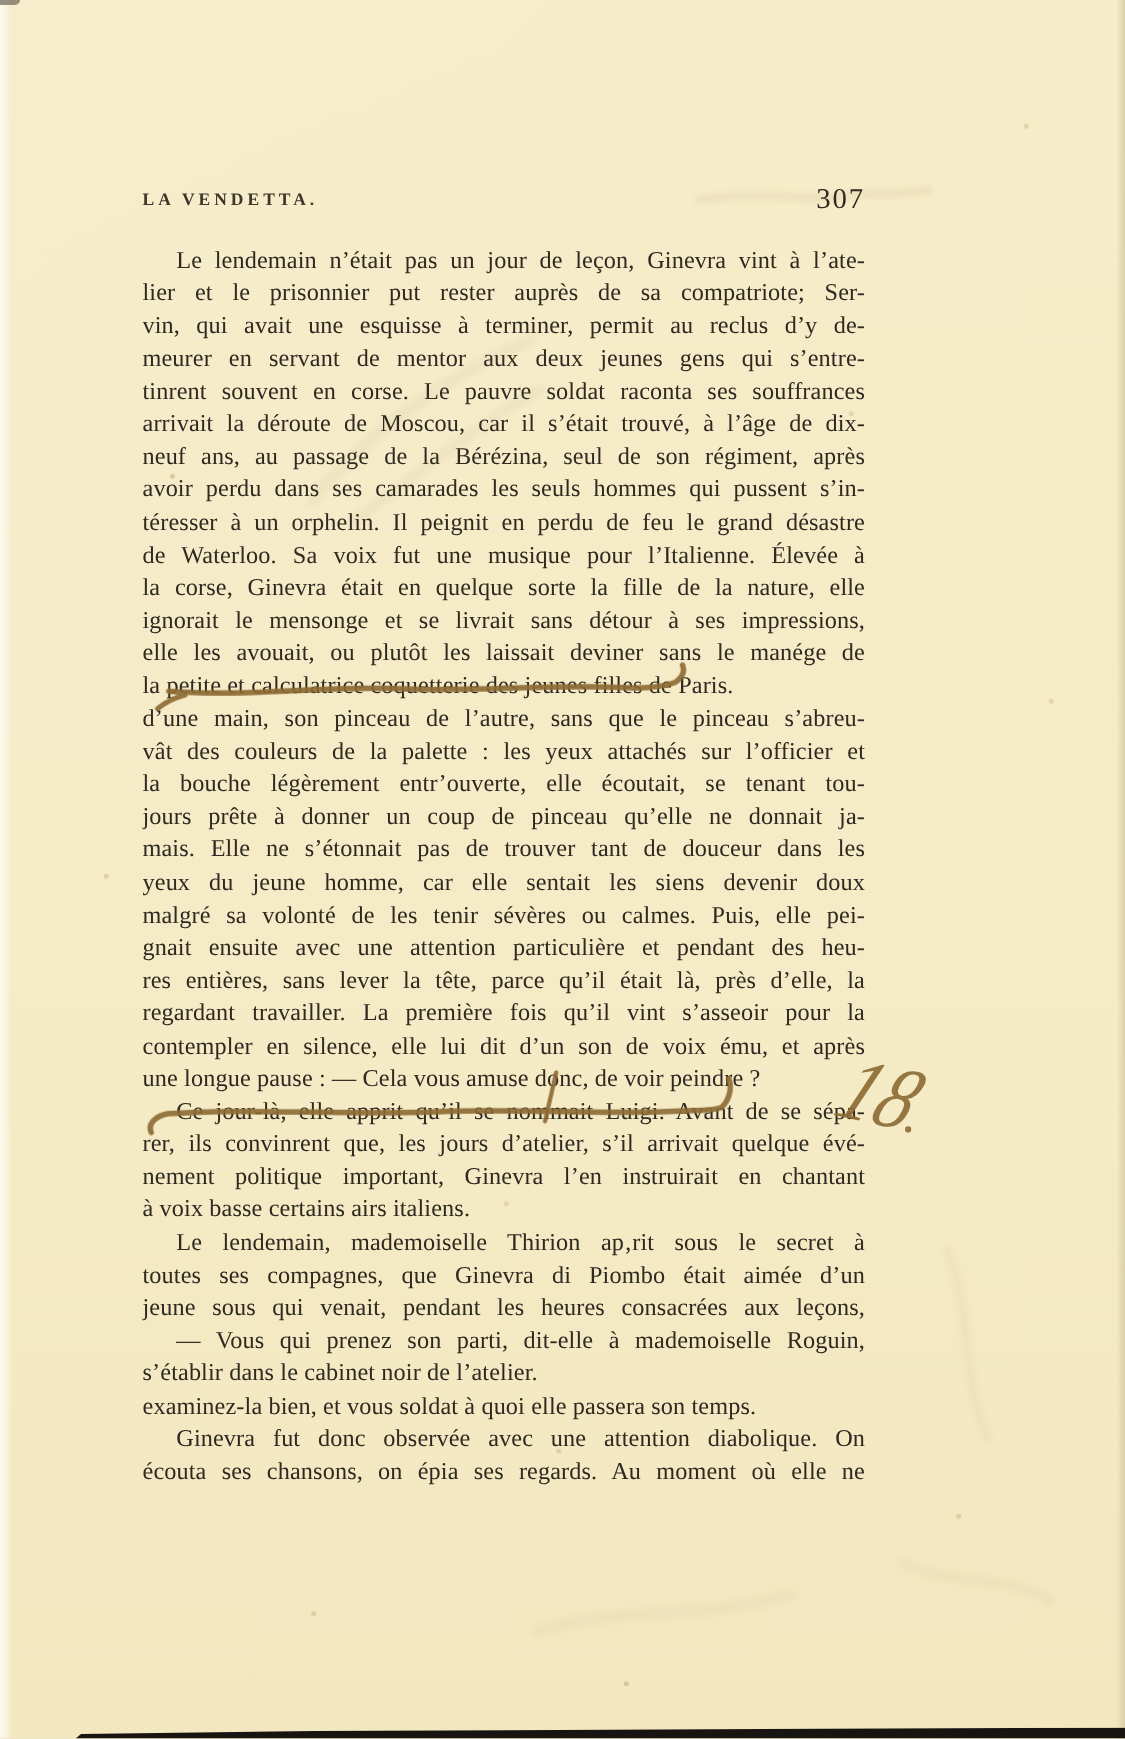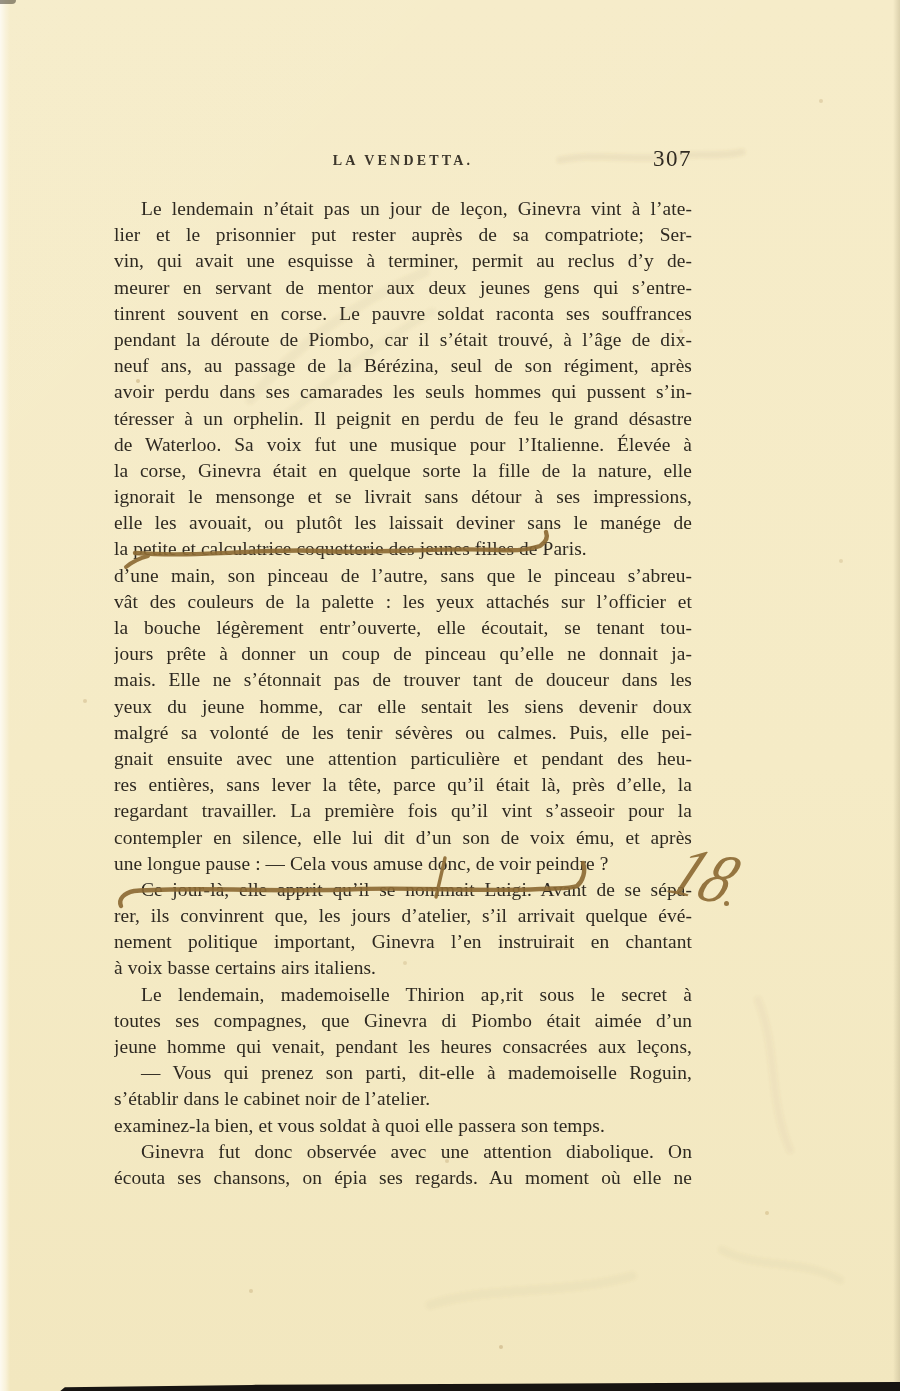--- a/index.html
+++ b/index.html
@@ -44,21 +44,21 @@
       250px 1290px 0 1px rgba(156,116,56,0.22),
       680px 330px 0 1px rgba(156,116,56,0.18),
       84px 700px 0 1px rgba(156,116,56,0.22),
       840px 560px 0 1px rgba(156,116,56,0.18),
       404px 962px 0 1px rgba(156,116,56,0.18);
   }
 
   
   .running-header { position:absolute; left:114px; top:146px; width:578px; height:30px; }
   .header-title {
-    position:absolute; left:0; right:0; top:7px; text-align:center;
+    position:absolute; left:0; right:0; top:7px; text-align:left;
     font-size:14px; font-weight:bold; letter-spacing:3.2px; color:#3c362b;
   }
   .page-number {
     position:absolute; right:0; top:0; font-size:23px; letter-spacing:1.5px; color:#2e2921;
   }
 
   
   .text-block {
     position:absolute; left:114px; top:180px; width:578px;
     color:#2e2921; font-size:19.4px; line-height:26.2px; letter-spacing:0.1px;margin-top:16px;
@@ -92,21 +92,21 @@
     <div class="header-title">LA VENDETTA.</div>
     <div class="page-number">307</div>
   </div>
 
   <div class="text-block">
     <div class="line indent">Le lendemain n’était pas un jour de leçon, Ginevra vint à l’ate-</div>
     <div class="line">lier et le prisonnier put rester auprès de sa compatriote; Ser-</div>
     <div class="line">vin, qui avait une esquisse à terminer, permit au reclus d’y de-</div>
     <div class="line">meurer en servant de mentor aux deux jeunes gens qui s’entre-</div>
     <div class="line">tinrent souvent en corse. Le pauvre soldat raconta ses souffrances</div>
-    <div class="line">pendant la déroute de Piombo, car il s’était trouvé, à l’âge de dix-</div>
+    <div class="line">arrivait la déroute de Moscou, car il s’était trouvé, à l’âge de dix-</div>
     <div class="line">neuf ans, au passage de la Bérézina, seul de son régiment, après</div>
     <div class="line">avoir perdu dans ses camarades les seuls hommes qui pussent s’in-</div>
     <div class="line">téresser à un orphelin. Il peignit en perdu de feu le grand désastre</div>
     <div class="line">de Waterloo. Sa voix fut une musique pour l’Italienne. Élevée à</div>
     <div class="line">la corse, Ginevra était en quelque sorte la fille de la nature, elle</div>
     <div class="line">ignorait le mensonge et se livrait sans détour à ses impressions,</div>
     <div class="line">elle les avouait, ou plutôt les laissait deviner sans le manége de</div>
     <div class="line end">la petite et calculatrice coquetterie des jeunes filles de Paris.</div>
     <div class="line">d’une main, son pinceau de l’autre, sans que le pinceau s’abreu-</div>
     <div class="line">vât des couleurs de la palette : les yeux attachés sur l’officier et</div>
@@ -119,21 +119,21 @@
     <div class="line">res entières, sans lever la tête, parce qu’il était là, près d’elle, la</div>
     <div class="line">regardant travailler. La première fois qu’il vint s’asseoir pour la</div>
     <div class="line">contempler en silence, elle lui dit d’un son de voix ému, et après</div>
     <div class="line end">une longue pause : — Cela vous amuse donc, de voir peindre ?</div>
     <div class="line indent">Ce jour-là, elle apprit qu’il se nommait Luigi. Avant de se sépa-</div>
     <div class="line">rer, ils convinrent que, les jours d’atelier, s’il arrivait quelque évé-</div>
     <div class="line">nement politique important, Ginevra l’en instruirait en chantant</div>
     <div class="line end">à voix basse certains airs italiens.</div>
     <div class="line indent">Le lendemain, mademoiselle Thirion ap‚rit sous le secret à</div>
     <div class="line">toutes ses compagnes, que Ginevra di Piombo était aimée d’un</div>
-    <div class="line">jeune homme qui venait, pendant les heures consacrées aux leçons,</div>
+    <div class="line">jeune sous qui venait, pendant les heures consacrées aux leçons,</div>
     <div class="line indent">— Vous qui prenez son parti, dit-elle à mademoiselle Roguin,</div>
     <div class="line end">s’établir dans le cabinet noir de l’atelier.</div>
     <div class="line end">examinez-la bien, et vous soldat à quoi elle passera son temps.</div>
     <div class="line indent">Ginevra fut donc observée avec une attention diabolique. On</div>
     <div class="line">écouta ses chansons, on épia ses regards. Au moment où elle ne</div>
   </div>
 
   <svg class="overlay" viewBox="0 0 900 1391">
     <defs>
       <filter id="soften">

